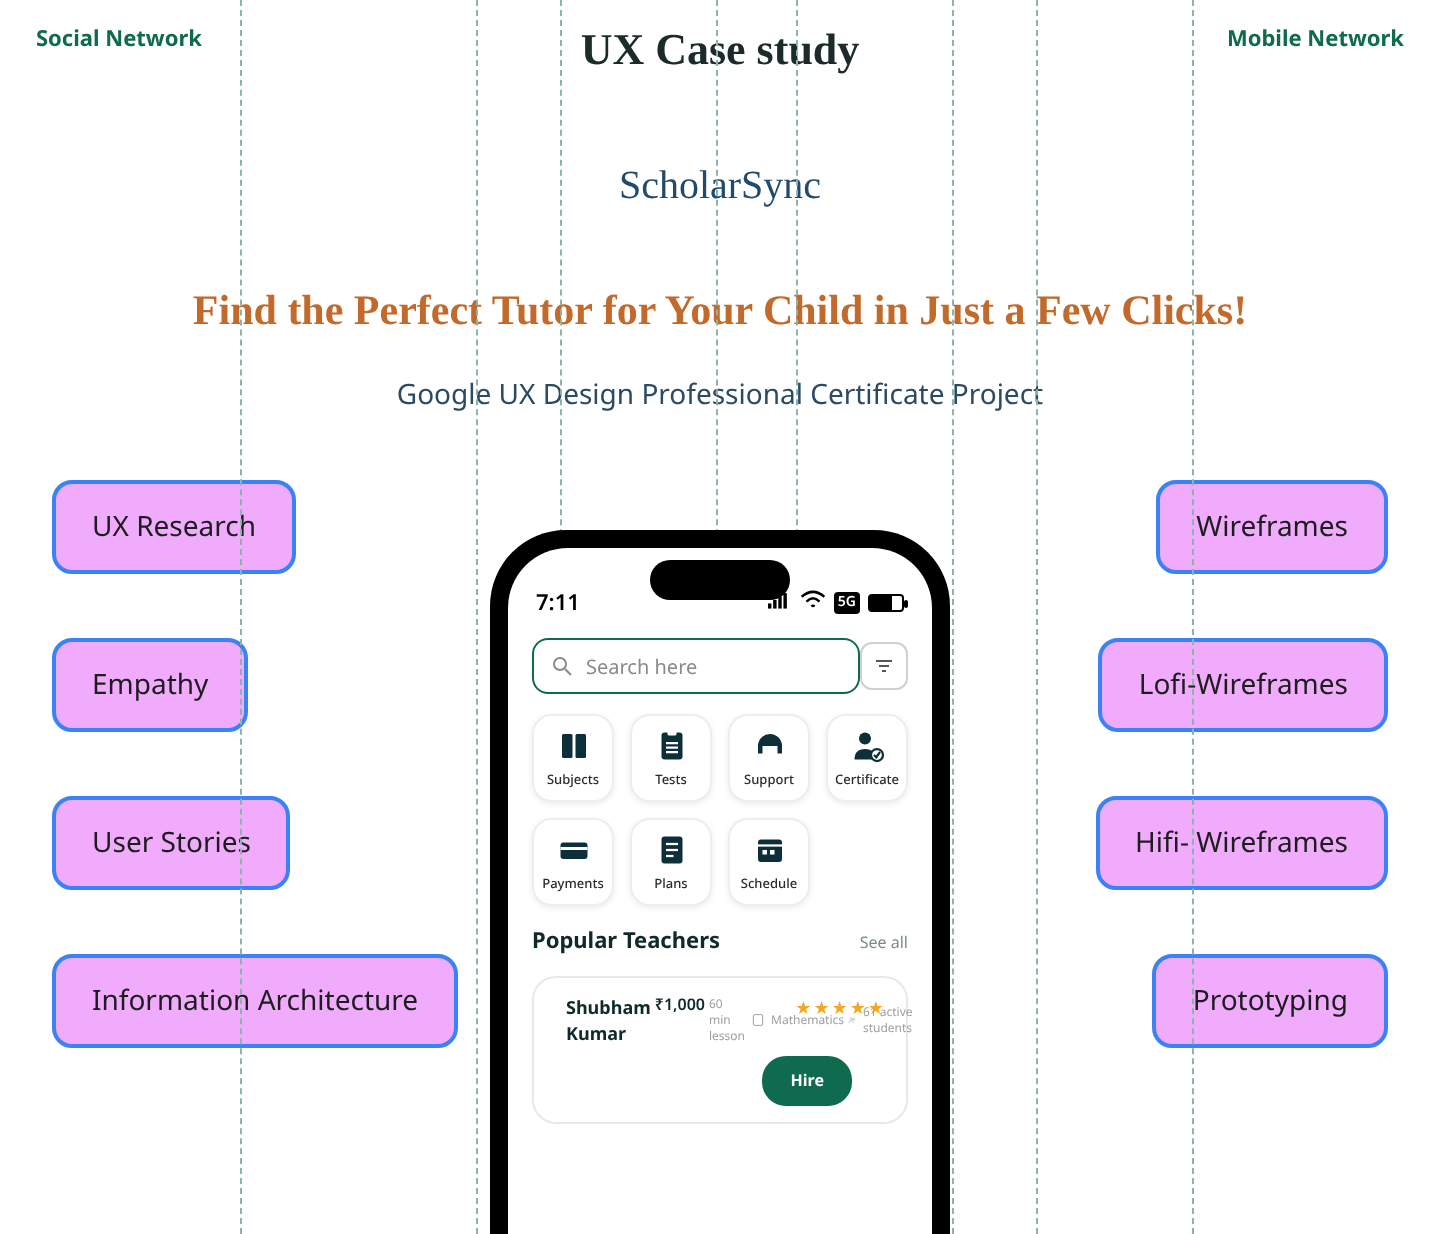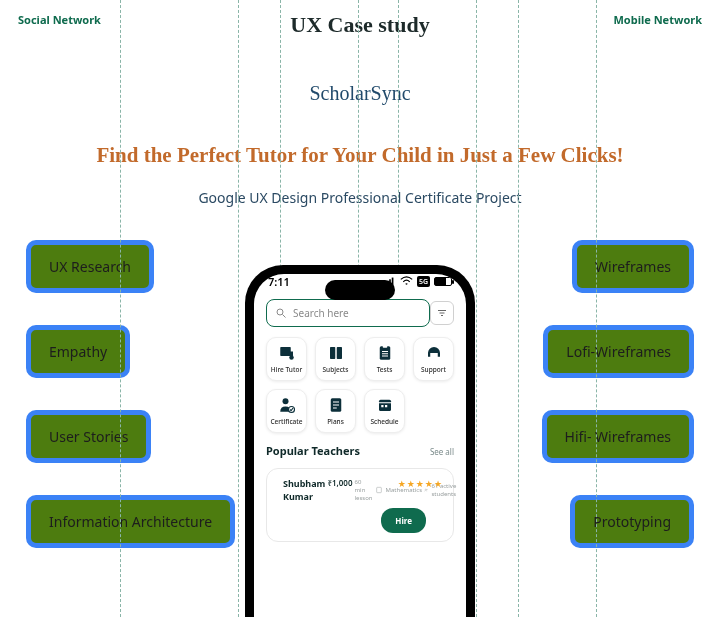--- a/index.html
+++ b/index.html
@@ -7,26 +7,26 @@
   .guides{position:absolute;inset:0;pointer-events:none;z-index:1;}
   .guides div{position:absolute;top:0;bottom:0;border-left:1px dashed #8ab5a8;}
   .top-labels{position:absolute;top:12px;left:0;right:0;display:flex;justify-content:space-between;padding:0 18px;font-size:11px;font-weight:700;color:#0f6b4e;}
   .title{font-family:Georgia,"Times New Roman",serif;font-size:22px;font-weight:600;color:#1d2a2a;text-align:center;margin-top:12px;}
   .brand{font-family:Georgia,"Times New Roman",serif;font-size:20px;color:#214a6b;text-align:center;margin-top:44px;}
   .tagline{font-family:Georgia,"Times New Roman",serif;font-size:21px;font-weight:700;color:#c26a2b;text-align:center;margin-top:38px;padding:0 10px;}
   .subtitle{font-size:14px;color:#2b4a63;text-align:center;margin-top:20px;}
   .chips-col{position:absolute;top:240px;display:flex;flex-direction:column;gap:32px;}
   .chips-left{left:26px;align-items:flex-start;}
   .chips-right{right:26px;align-items:flex-end;}
-  .chip{border:5px solid #3b82f6;border-radius:10px;padding:12px 18px;font-size:14px;color:#1d1d1d;background:#4d7c0f;white-space:nowrap;}
+  .chip{border:2px solid #3b82f6;border-radius:10px;padding:12px 18px;font-size:14px;color:#1d1d1d;background:#f0abfc;white-space:nowrap;}
   
   .phone{position:absolute;left:50%;transform:translateX(-50%);top:265px;width:230px;height:480px;background:#000;border-radius:38px;padding:9px;z-index:5;}
   .screen{width:100%;height:100%;background:#fff;border-radius:30px;overflow:hidden;position:relative;display:flex;flex-direction:column;}
   .notch{position:absolute;top:6px;left:50%;transform:translateX(-50%);width:70px;height:20px;background:#000;border-radius:12px;z-index:3;}
-  .status{display:flex;justify-content:space-between;align-items:center;padding:0 14px 4px;font-size:11px;font-weight:600;}
+  .status{display:flex;justify-content:space-between;align-items:center;padding:20px 14px 4px;font-size:11px;font-weight:600;}
   .status .ic{display:flex;gap:4px;align-items:center;}
   .sig svg{width:12px;height:10px;}
   .badge5g{font-size:7px;background:#000;color:#fff;border-radius:2px;padding:1px 2px;}
   .batt{width:18px;height:9px;border:1px solid #000;border-radius:2px;position:relative;}
   .batt::after{content:"";position:absolute;right:-3px;top:2px;width:2px;height:4px;background:#000;border-radius:1px;}
   .batt i{display:block;width:70%;height:100%;background:#000;}
   .app{padding:6px 12px 0;display:flex;flex-direction:column;gap:10px;}
   .greet-row{display:flex;align-items:center;gap:8px;}
   .avatar{width:26px;height:26px;border-radius:50%;background:#d8c8b8;display:flex;align-items:center;justify-content:center;overflow:hidden;}
   .avatar svg{width:20px;height:20px;}
@@ -134,28 +134,20 @@
               <line x1="4" y1="7" x2="20" y2="7"></line>
               <line x1="7" y1="12" x2="17" y2="12"></line>
               <line x1="10" y1="17" x2="14" y2="17"></line>
             </svg>
         </div>
       </div>
 
       <div class="grid">
         <div class="tile">
             <svg viewBox="0 0 24 24">
-              <rect x="3" y="4" width="14" height="12" rx="1"></rect>
-              <circle cx="18" cy="18" r="3" fill="#0c2f3a"></circle>
-              <rect x="16" y="10" width="4" height="6"></rect>
-            </svg>
-            <span>Hire Tutor</span>
-          </div>
-        <div class="tile">
-            <svg viewBox="0 0 24 24">
               <rect x="4" y="4" width="7" height="16" rx="1"></rect>
               <rect x="13" y="4" width="7" height="16" rx="1"></rect>
             </svg>
             <span>Subjects</span>
           </div>
         <div class="tile">
             <svg viewBox="0 0 24 24">
               <rect x="5" y="3" width="14" height="18" rx="2"></rect>
               <rect x="9" y="2" width="6" height="3" rx="1" fill="#fff"></rect>
               <line x1="8" y1="10" x2="16" y2="10" stroke="#fff" stroke-width="1.5"></line>
@@ -171,20 +163,27 @@
             <span>Support</span>
           </div>
         <div class="tile">
             <svg viewBox="0 0 24 24">
               <circle cx="10" cy="7" r="4"></circle>
               <path d="M3 21 Q3 14 10 14 Q17 14 17 21 Z"></path>
               <circle cx="18" cy="18" r="4" fill="#fff" stroke="#0c2f3a" stroke-width="1.5"></circle>
               <path d="M16 18 l1.5 1.5 L20 16" fill="none" stroke="#0c2f3a" stroke-width="1.5"></path>
             </svg>
             <span>Certificate</span>
+          </div>
+        <div class="tile">
+            <svg viewBox="0 0 24 24">
+              <rect x="3" y="7" width="18" height="11" rx="2"></rect>
+              <line x1="3" y1="11" x2="21" y2="11" stroke="#fff" stroke-width="2"></line>
+            </svg>
+            <span>Payments</span>
           </div>
         <div class="tile">
             <svg viewBox="0 0 24 24">
               <rect x="5" y="3" width="14" height="18" rx="2"></rect>
               <line x1="8" y1="8" x2="16" y2="8" stroke="#fff" stroke-width="1.5"></line>
               <line x1="8" y1="12" x2="16" y2="12" stroke="#fff" stroke-width="1.5"></line>
               <line x1="8" y1="16" x2="13" y2="16" stroke="#fff" stroke-width="1.5"></line>
             </svg>
             <span>Plans</span>
           </div>

